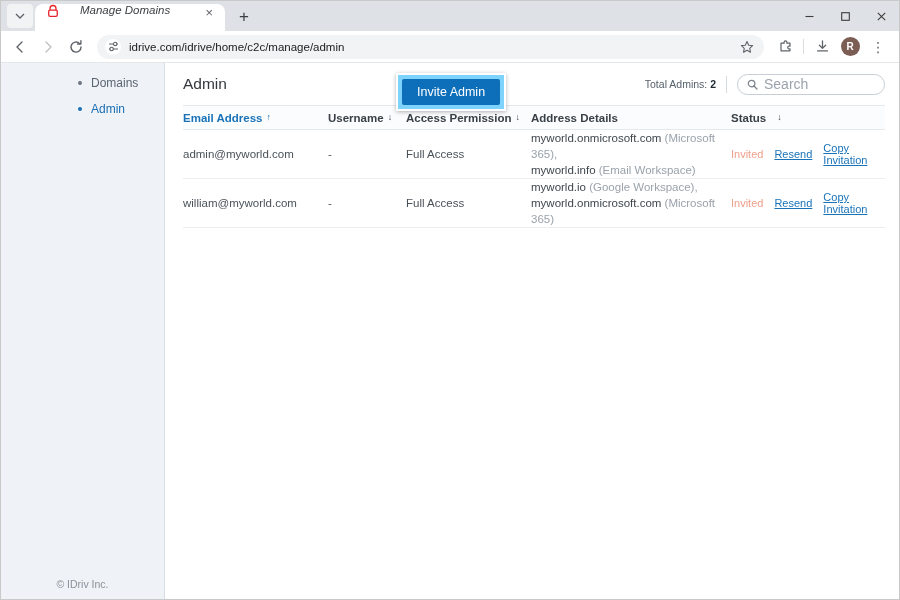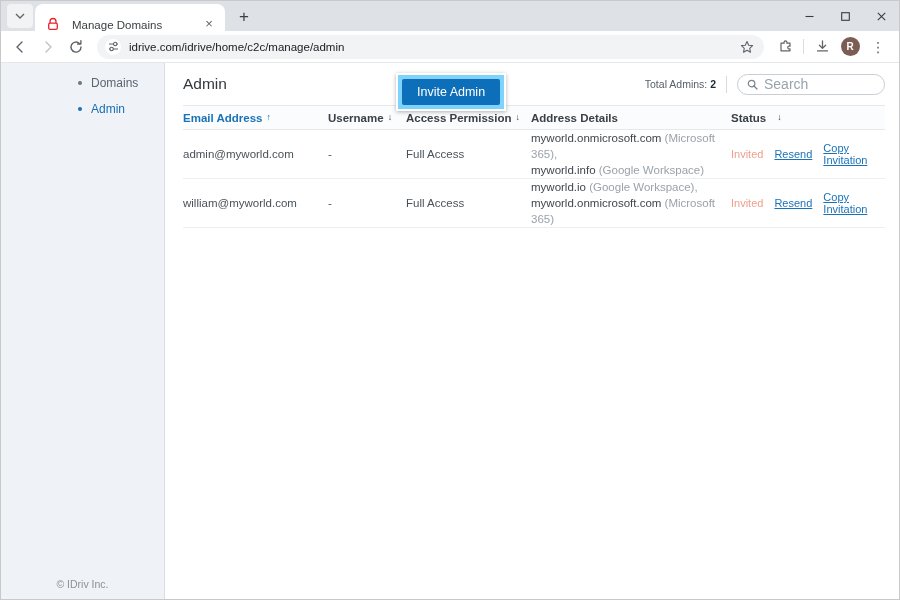--- a/index.html
+++ b/index.html
@@ -33,24 +33,25 @@
     border-radius: 4px;
     background: #f1f3f4;
     display: flex; align-items: center; justify-content: center;
     color: #5f6368;
   }
   .tab {
     height: 27px;
     min-width: 190px;
     background: #ffffff;
     border-radius: 8px 8px 0 0;
-    display: flex; align-items: flex-end;
+    display: flex; align-items: flex-start;
     padding: 0 8px 0 11px;
-    gap: 12px;
+    gap: 20px;
     position: relative;
+    font-style: italic;
   }
   .tab-favicon { width: 14px; height: 14px; flex: 0 0 14px; display:block; }
   .tab-title {
     font-size: 11.5px; color: #3c4043;
     white-space: nowrap; overflow: hidden; text-overflow: ellipsis;
     flex: 1 1 auto;
   }
   .tab-close {
     width: 16px; height: 16px; flex: 0 0 16px;
     display: flex; align-items: center; justify-content: center;
@@ -415,21 +416,21 @@
             <div class="td c-email">admin@myworld.com</div>
             <div class="td c-user">-</div>
             <div class="td c-perm">Full Access</div>
             <div class="td c-dom">
               <div class="dom-line">
                 <span>myworld.onmicrosoft.com</span>
                 <span class="prov">(Microsoft 365),</span>
               </div>
               <div class="dom-line">
                 <span>myworld.info</span>
-                <span class="prov">(Google Workspace)</span>
+                <span class="prov">(Email Workspace)</span>
               </div>
             </div>
             <div class="td c-stat">
               <span class="status-invited">Invited</span>
               <span class="link">Resend</span>
               <span class="link">Copy Invitation</span>
             </div>
           </div>
 
           <div class="trow">

